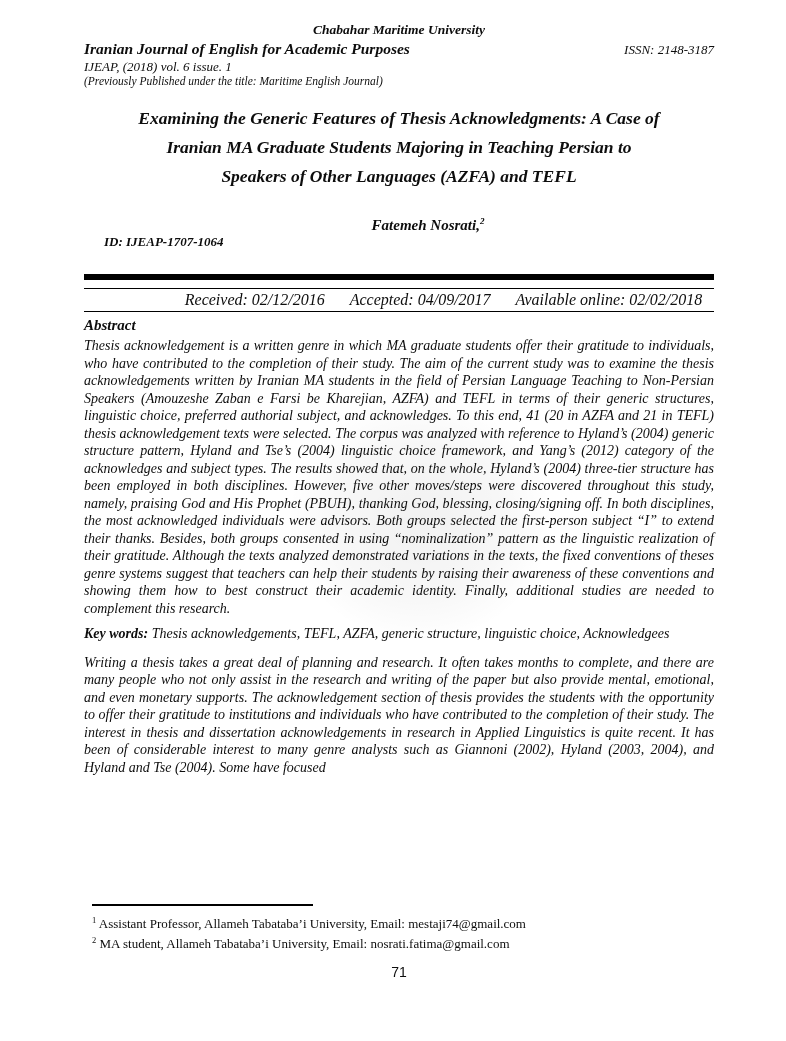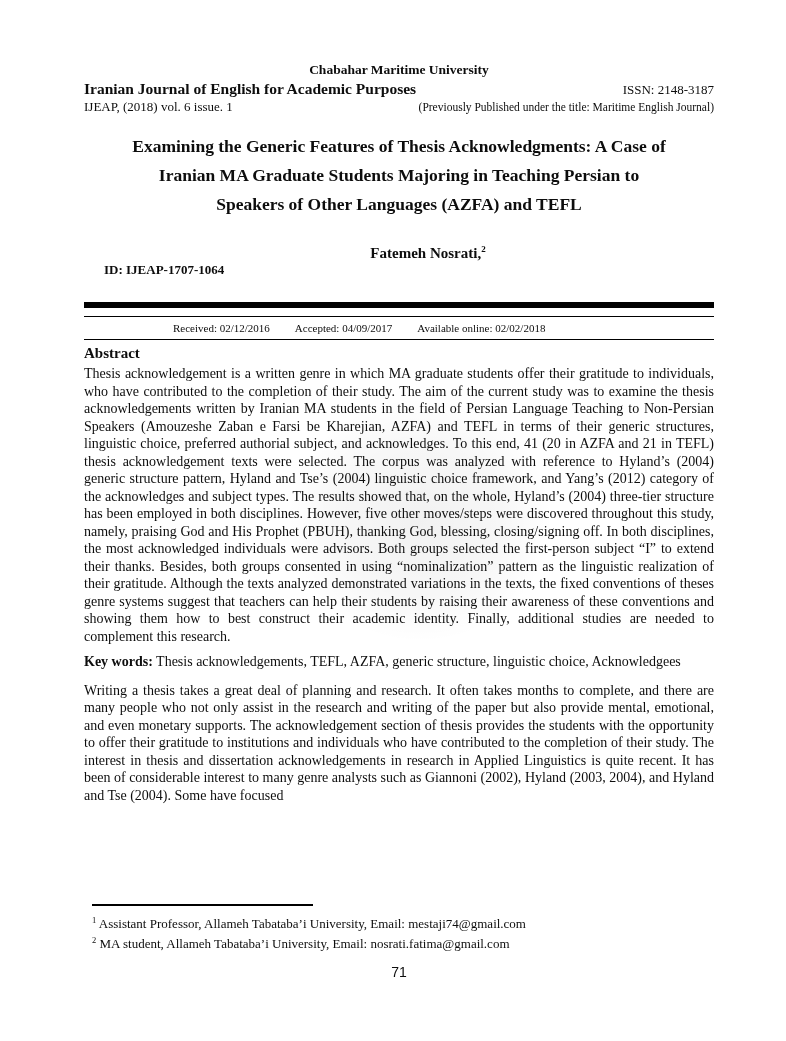--- a/index.html
+++ b/index.html
@@ -10,22 +10,23 @@
     height: 1041px;
     background: #ffffff;
     font-family: "Liberation Serif", serif;
     color: #0d0d0d;
     overflow: hidden;
   }
   .content {
     position: absolute;
     left: 84px;
     width: 630px;
-    top: 12px;
-    padding-top: 50px;
+    top: 0;
+    padding-top: 22px;
+    font-style: italic;
   }
   
   .university {
     text-align: center;
     font-weight: bold;
     font-size: 13.5px;
     line-height: 16px;
   }
   .journal-row {
     display: flex;
@@ -33,20 +34,21 @@
     align-items: baseline;
     margin-top: 2px;
   }
   .journal-name { font-weight: bold; font-size: 15.5px; }
   .issn { font-size: 13px; }
   .issue-row {
     display: flex;
     justify-content: space-between;
     align-items: baseline;
     margin-top: 1px;
+    flex-direction: column;
   }
   .issue-info { font-size: 13px; }
   .prev-title { font-size: 11.5px; }
   
   .title {
     margin-top: 17px;
     text-align: center;
     font-weight: bold;
     font-size: 17.5px;
     line-height: 29px;
@@ -77,22 +79,23 @@
     height: 6px;
     background: #000000;
   }
   .dates-row {
     margin-top: 8px;
     border-top: 1px solid #000000;
     border-bottom: 1px solid #000000;
     display: flex;
     padding: 3px 0 3px 89px;
     gap: 25px;
-    font-size: 11px;
+    font-size: 16px;
     line-height: 16px;
+    justify-content: center;
   }
   
   .abstract-heading {
     margin-top: 5px;
     font-weight: bold;
     font-size: 15px;
   }
   .body-text {
     font-size: 14px;
     line-height: 17.5px;

